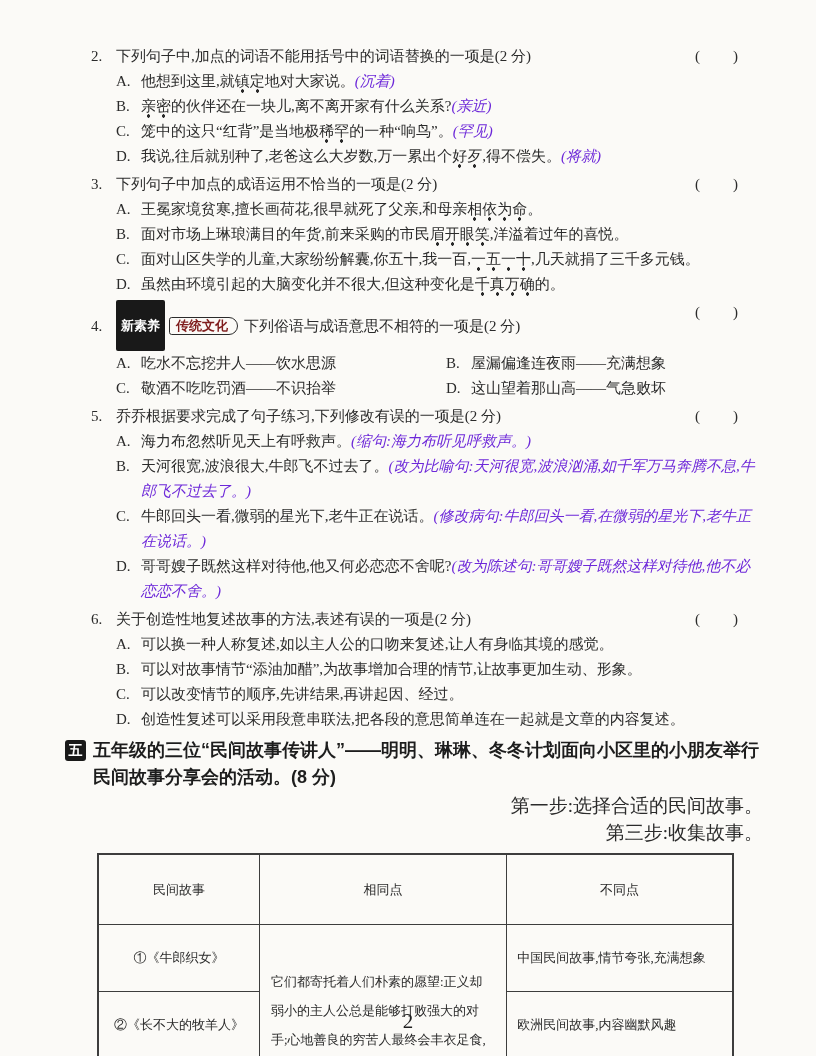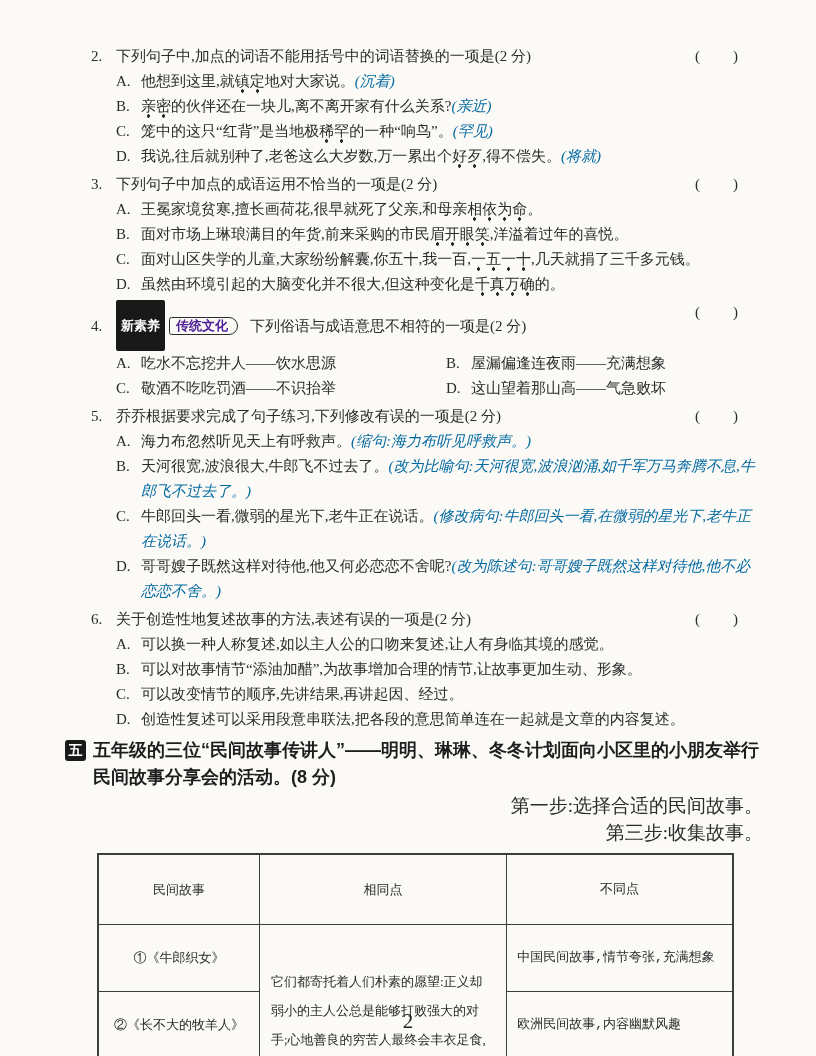--- a/index.html
+++ b/index.html
@@ -19,30 +19,30 @@
   .options { margin-left:25px; }
   .option { display:flex; }
   .opt-label { flex:0 0 25px; }
   .opt-text { flex:1; }
   .options.two-col { display:grid; grid-template-columns:51% 49%; }
   .dotted {
     padding-bottom:4px;
     background-image:radial-gradient(circle, #2b2b2b 1.5px, transparent 1.9px);
     background-size:1em 4px; background-repeat:repeat-x; background-position:left bottom;margin-top:24px;
   }
-  .kai { font-style:italic; color:#0369a1; }
+  .kai { font-style:italic; color:#6d28d9; }
   .badge-solid {
     display:inline-block; background:#191919; color:#fff;
     font:bold 13px/19px "Liberation Sans","DejaVu Sans",sans-serif;
     padding:16px 5px; border-radius:2px; margin-right:4px; vertical-align:1px;
   }
   .badge-outline {
-    display:inline-block; border:1.5px solid #2b2b2b; color:#4c1d95;
+    display:inline-block; border:1.5px solid #2b2b2b; color:#7f1d1d;
     font:bold 13px/16px "Liberation Sans","DejaVu Sans",sans-serif;
-    padding:0 9px 0 6px; border-radius:3px 10px 10px 3px; margin-right:12px; vertical-align:1px;
+    padding:0 9px 0 6px; border-radius:3px 10px 10px 3px; margin-right:6px; vertical-align:1px;
   }
 
   
   .activity { margin-top:5px; margin-left:-26px; }
   .act-head { display:flex; align-items:flex-start; }
   .sec-badge {
     flex:0 0 21px; width:21px; height:21px; margin:3px 7px 0 0;
     background:#191919; color:#fff; text-align:center; border-radius:3px;
     font:bold 14px/21px "Liberation Sans","DejaVu Sans",sans-serif;
   }
@@ -54,21 +54,21 @@
 
   
   .story-table {
     border-collapse:collapse; margin:7px 0 0 32px; width:637px;
     border:2px solid #3d3d3d; font-size:13px;
   }
   .story-table th, .story-table td { border:1px solid #3d3d3d; }
   .story-table th { height:33px; font-weight:normal; text-align:center; }
   .story-table .c1 { width:162px; text-align:center; }
   .story-table .c2 { width:248px; padding:20px 11px; line-height:29px; vertical-align:middle; }
-  .story-table .c3 { width:227px; padding:20px 10px; line-height:26px; vertical-align:middle;font-family:Liberation Mono, monospace; }
+  .story-table .c3 { width:227px; padding:20px 10px; line-height:26px; vertical-align:middle; }
   .story-table tr.r1 td { height:62px; }
   .story-table tr.r2 td { height:31px; }
   .story-table tr.r3 td { height:34px; }
 
   .page-number {
     position:absolute; bottom:22px; left:0; right:0;
     text-align:center; font-size:21px; color:#1f1f1f;
   }
 </style>
 </head>

